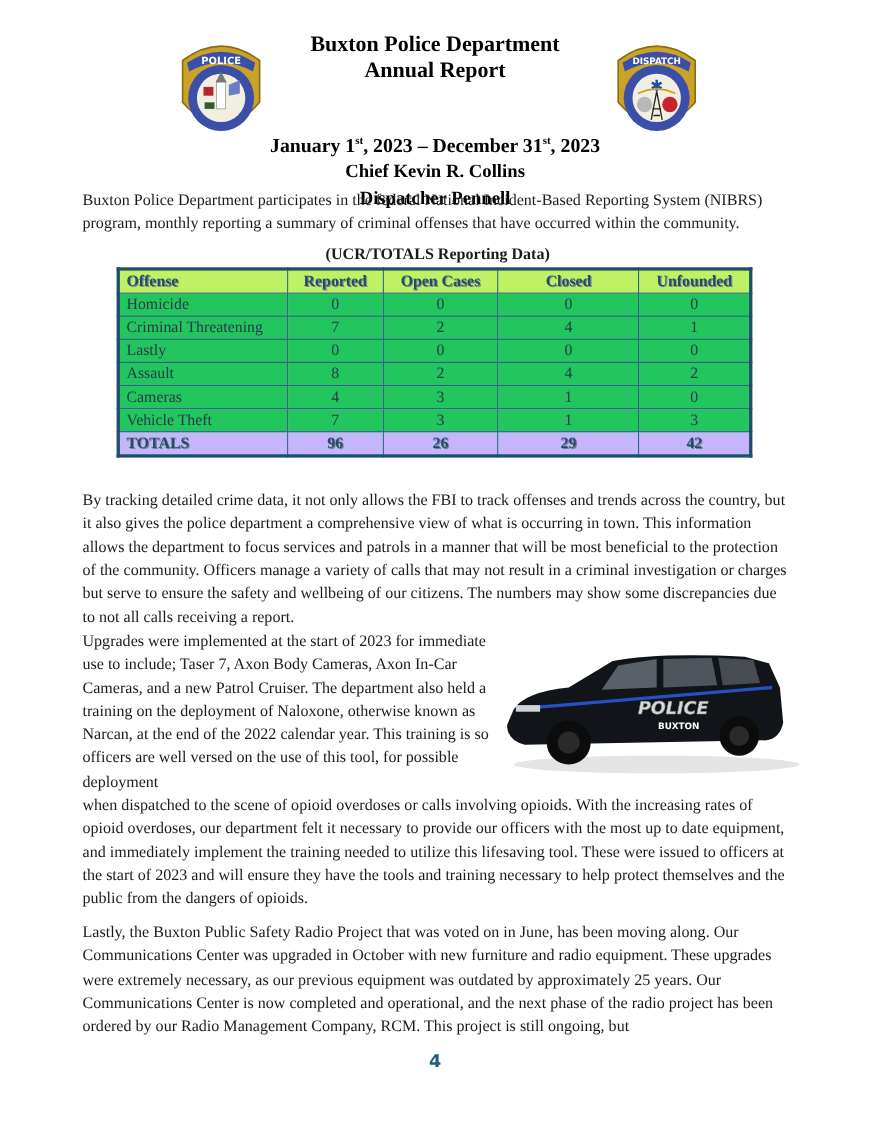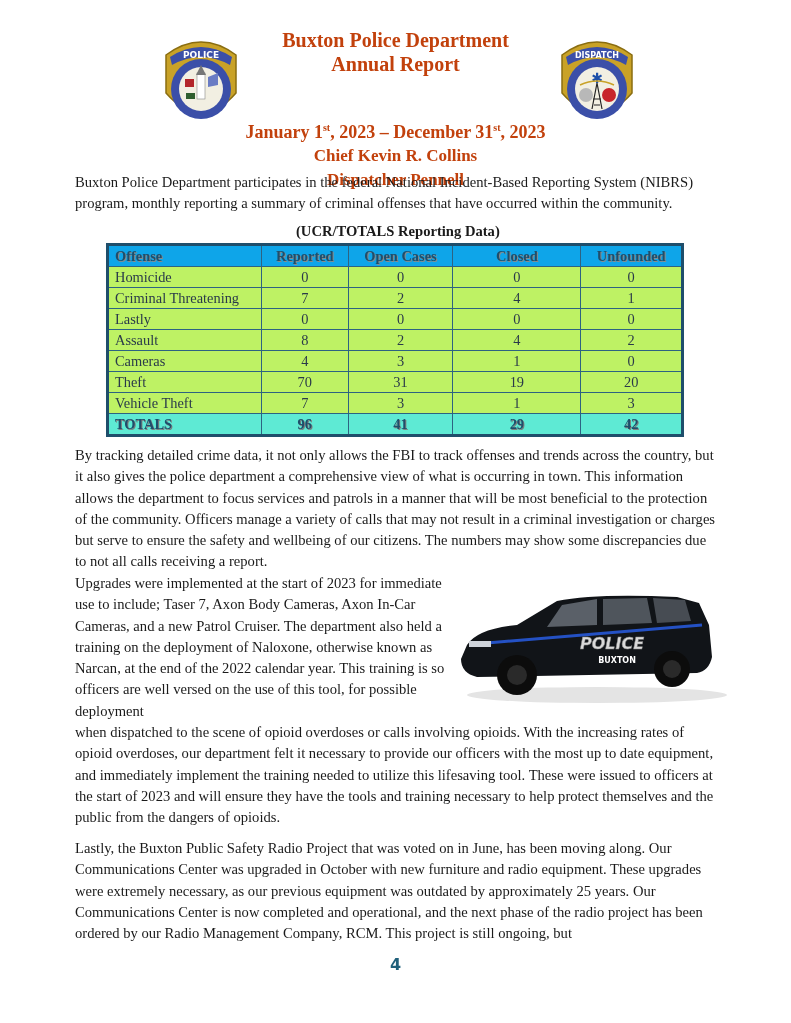--- a/index.html
+++ b/index.html
@@ -1,39 +1,39 @@
 <!DOCTYPE html>
 <html><head>
 <meta charset="utf-8">
 <style>
   html, body { margin: 0; padding: 0; background: #ffffff; }
   body { width: 791px; height: 1023px; position: relative; overflow: hidden;
          font-family: "Liberation Serif", serif; color: #1a1a1a; }
   .header { position: absolute; left: 0; top: 28px; width: 791px; text-align: center; }
-  .header .line { font-family: "Liberation Serif", serif; font-weight: bold; color: #c2410c; line-height: 24px; }
+  .header .line { font-family: "Liberation Serif", serif; font-weight: bold; color: #000000; line-height: 24px; }
   .header .l1 { font-size: 20px; }
   .header .l2 { font-size: 20px; }
   .header .l3 { font-size: 18px; margin-top: 44px; }
   .header .l4 { font-size: 17px; }
   .header .l5 { font-size: 17px; }
   .header sup { font-size: 10px; vertical-align: super; line-height: 0; }
   .badge { position: absolute; top: 33px; width: 82px; height: 92px; }
   .badge.left { left: 160px; }
   .badge.right { left: 556px; }
   .para { position: absolute; left: 75px; width: 645px; font-size: 14.6px; line-height: 21.3px; margin: 0; text-align: left; }
   .p1 { top: 172px; }
   .caption { position: absolute; left: 296px; top: 223px; font-weight: bold; font-size: 14.6px; }
   table.ucr { position: absolute; left: 106px; top: 243px; width: 578px; border-collapse: collapse;
               border: 3px solid #1f4e6b; font-family: "Liberation Serif", serif; font-size: 14.4px; }
   table.ucr th, table.ucr td { border: 1.5px solid #2d6382; height: 20px; padding: 0 6px; }
-  table.ucr th { background: #0ea5e9; color: #1f4e6b; font-weight: bold; text-shadow: 1px 1px 0 #8a8a8a; text-align: center; }
+  table.ucr th { background: #bef264; color: #1f4e6b; font-weight: bold; text-shadow: 1px 1px 0 #8a8a8a; text-align: center; }
   table.ucr th:first-child { text-align: left; }
-  table.ucr td { background: #bef264; color: #2a3a4a; text-align: center; }
+  table.ucr td { background: #22c55e; color: #2a3a4a; text-align: center; }
   table.ucr td:first-child { text-align: left; }
-  table.ucr tr.totals td { background: #5eead4; color: #1f4e6b; font-weight: bold; text-shadow: 1px 1px 0 #7d7d7d; }
+  table.ucr tr.totals td { background: #c4b5fd; color: #1f4e6b; font-weight: bold; text-shadow: 1px 1px 0 #7d7d7d; }
   .p2 { top: 445px; }
   .p3 { top: 573px; width: 385px; }
   .p3b { top: 722px; }
   .p4 { top: 838px; }
   .car { position: absolute; left: 447px; top: 585px; width: 280px; height: 120px; }
   .pagenum { position: absolute; left: 0; width: 791px; top: 955px; text-align: center;
              font-family: "DejaVu Sans", sans-serif; font-weight: bold; color: #1f5f7a; font-size: 16px; }
 </style>
 </head>
 <body>
@@ -119,37 +119,30 @@
       <td>2</td>
     </tr>
     <tr>
       <td>Cameras</td>
       <td>4</td>
       <td>3</td>
       <td>1</td>
       <td>0</td>
     </tr>
     <tr>
-      <td>Theft</td>
-      <td>70</td>
-      <td>31</td>
-      <td>19</td>
-      <td>20</td>
-    </tr>
-    <tr>
       <td>Vehicle Theft</td>
       <td>7</td>
       <td>3</td>
       <td>1</td>
       <td>3</td>
     </tr>
     <tr class="totals">
       <td>TOTALS</td>
       <td>96</td>
-      <td>41</td>
+      <td>26</td>
       <td>29</td>
       <td>42</td>
     </tr>
   </tbody>
 </table>
 
 <p class="para p2">By tracking detailed crime data, it not only allows the FBI to track offenses and trends across the country, but it also gives the police department a comprehensive view of what is occurring in town. This information allows the department to focus services and patrols in a manner that will be most beneficial to the protection of the community. Officers manage a variety of calls that may not result in a criminal investigation or charges but serve to ensure the safety and wellbeing of our citizens. The numbers may show some discrepancies due to not all calls receiving a report.</p>
 
 <p class="para p3">Upgrades were implemented at the start of 2023 for immediate use to include; Taser 7, Axon Body Cameras, Axon In-Car Cameras, and a new Patrol Cruiser. The department also held a training on the deployment of Naloxone, otherwise known as Narcan, at the end of the 2022 calendar year. This training is so officers are well versed on the use of this tool, for possible deployment</p>
 

